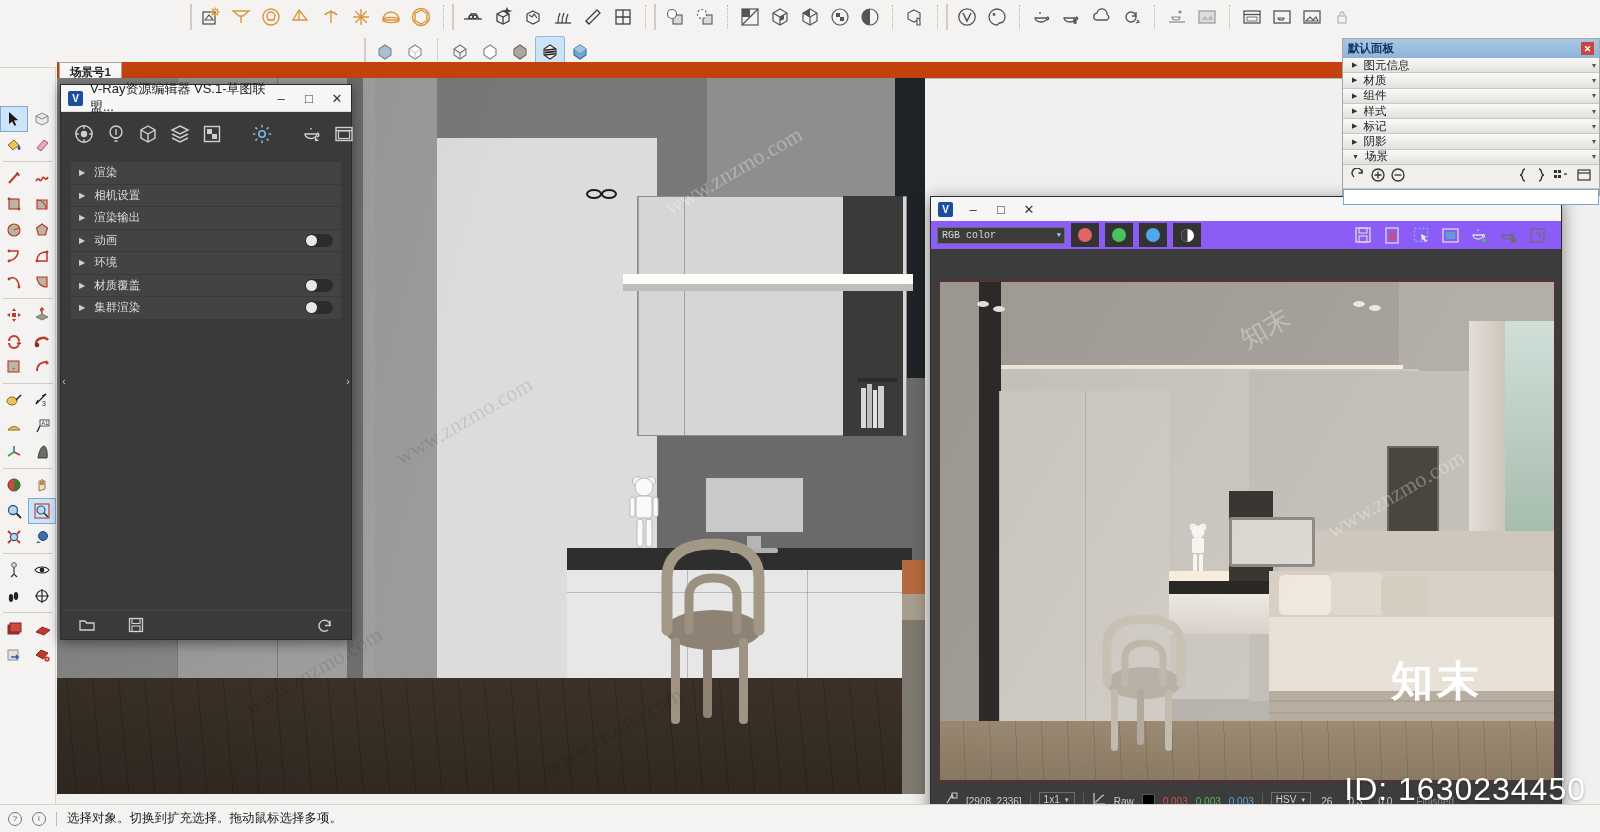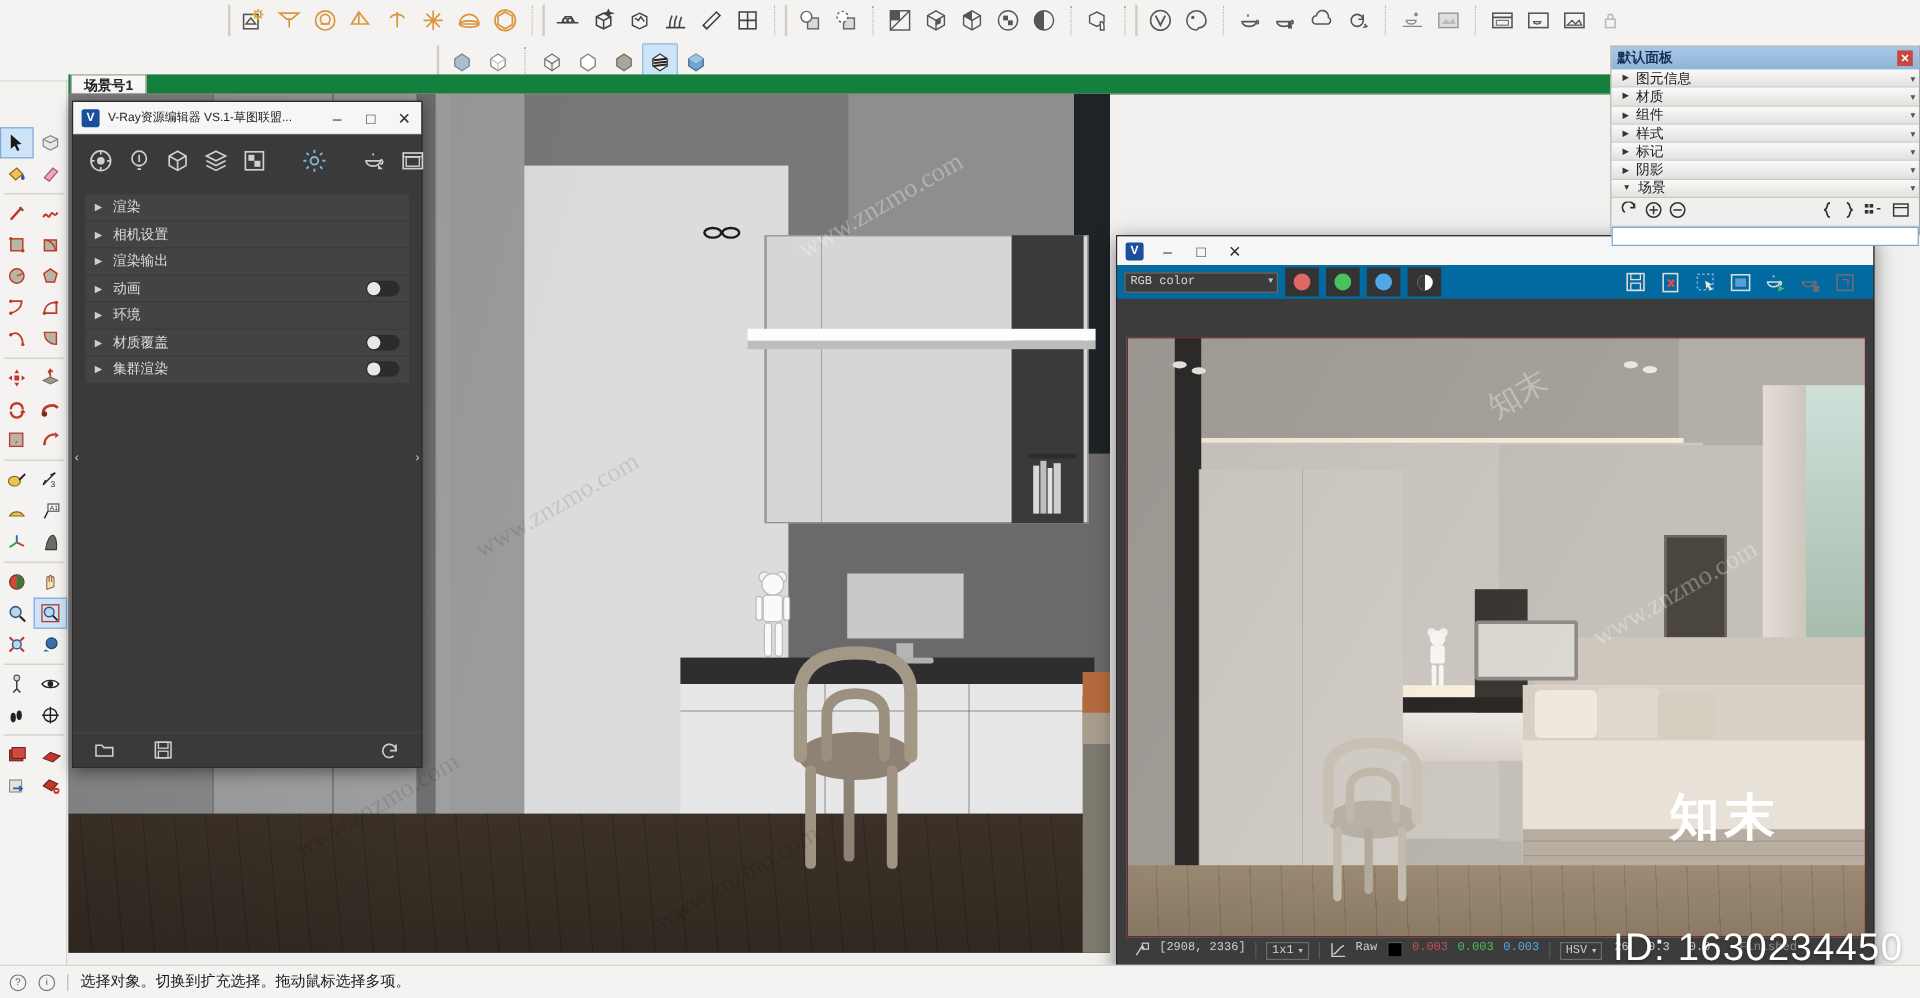--- a/index.html
+++ b/index.html
@@ -53,21 +53,21 @@
   .lt-div { width:50px; height:1px; background:#d0cdc8; margin:3px 3px; }
 
   
   #viewport {
     position:absolute; left:57px; top:78px; width:868px; height:716px;
     overflow:hidden; background:#6a6a6a;
   }
   
   #tabstrip {
     position:absolute; left:57px; top:62px; width:1543px; height:17px;
-    background:#15803d; border-bottom:1px solid #b9b6b1;
+    background:#c2410c; border-bottom:1px solid #b9b6b1;
   }
   #scene-tab {
     position:absolute; left:2px; top:0px; height:17px; padding:1px 10px 0 10px;
     background:#f8f7f6; border:1px solid #aaa7a2; border-bottom:none;
     font-size:11.5px; color:#222; line-height:16px; font-weight:bold;
   }
 
   
   .vp { position:absolute; }
   #vp-ceiling { left:0; top:0; width:868px; height:150px; background:#8e8e8e; }
@@ -149,21 +149,21 @@
   }
   #vray-ae-title {
     height:27px; background:#f6f6f6; display:flex; align-items:center;
     padding-left:7px; border-bottom:1px solid #ddd;
   }
   #vray-logo {
     width:15px; height:15px; background:#1b4f9c; color:#fff;
     font-size:10px; display:flex; align-items:center; justify-content:center;
     border-radius:2px; margin-right:7px; font-weight:bold;
   }
-  #vray-ae-title .ttl { font-size:10px; color:#222; flex:1; }
+  #vray-ae-title .ttl { font-size:13px; color:#222; flex:1; }
   .win-btn {
     width:28px; height:26px; display:flex; align-items:center; justify-content:center;
     font-size:13px; color:#333;
   }
   #vray-ae-toolbar {
     height:44px; display:flex; align-items:center; padding:0 12px; gap:10px;
     background:#3a3a3a;
   }
   .vicon { width:24px; height:24px; display:flex; align-items:center; justify-content:center; }
   .vsep { width:1px; height:18px; background:#6a6a6a; margin:0 4px; }
@@ -205,40 +205,40 @@
   #vfb-title .ttl { font-size:11.5px; color:#222; flex:1; }
   #vfb-menu {
     height:23px; background:#3c3c3c; display:flex; align-items:center; padding-left:10px;
     gap:16px; color:#d8d8d8; font-size:11.5px;
   }
   #vfb-newver {
     margin-left:auto; margin-right:8px; font-size:10px; color:#c9c9c9;
     font-family:"Liberation Mono", monospace;
   }
   #vfb-toolbar {
-    height:28px; background:#0369a1; display:flex; align-items:center; padding:0 6px; gap:4px;
+    height:28px; background:#8b5cf6; display:flex; align-items:center; padding:0 6px; gap:4px;
   }
   #vfb-select {
     width:128px; height:17px; background:#3c3c3c; border:1px solid #6c6c6c;
     color:#d8d8d8; font-size:10px; font-family:"Liberation Mono", monospace;
     display:flex; align-items:center; padding:0 4px; position:relative;
   }
   #vfb-select .arr { position:absolute; right:3px; font-size:7px; color:#a8cce8; }
   .chan { width:28px; height:24px; display:flex; align-items:center; justify-content:center;
           background:#333; margin-left:2px; }
   .chan .dot { width:14px; height:14px; border-radius:50%; }
   #vfb-tb-right { margin-left:auto; display:flex; align-items:center; gap:5px; padding-right:6px; }
   #vfb-image {
     position:absolute; left:8px; top:84px; width:616px; height:500px;
     overflow:hidden; background:#b9b4ad;
   }
   #vfb-status {
     position:absolute; left:8px; bottom:8px; width:616px; height:22px;
-    background:#3c3c3c; display:flex; align-items:flex-start; gap:8px;
-    color:#cfcfcf; font-size:10px; font-family:Liberation Mono, monospace;
+    background:#3c3c3c; display:flex; align-items:flex-end; gap:8px;
+    color:#cfcfcf; font-size:10px; font-family:Liberation Sans, sans-serif;
     padding:0 6px;
   }
   #vfb-status .box {
     border:1px solid #6c6c6c; padding:0 4px; height:15px; display:flex;
     align-items:center; position:relative;
   }
   #vfb-status .box .arr { margin-left:4px; font-size:6px; color:#a8cce8; }
   .stat-sep { width:1px; height:14px; background:#5a5a5a; }
   .swatch { width:13px; height:13px; background:#000; border:1px solid #555; }
 

